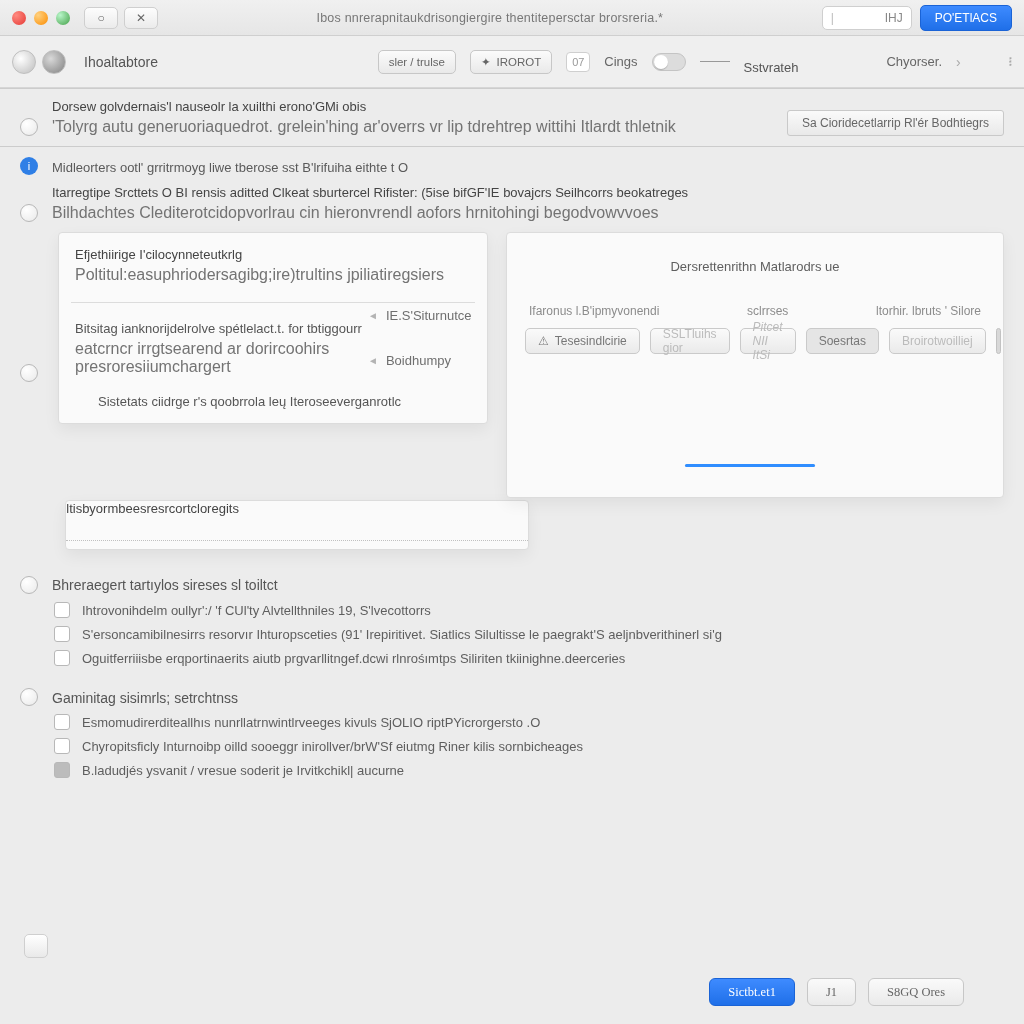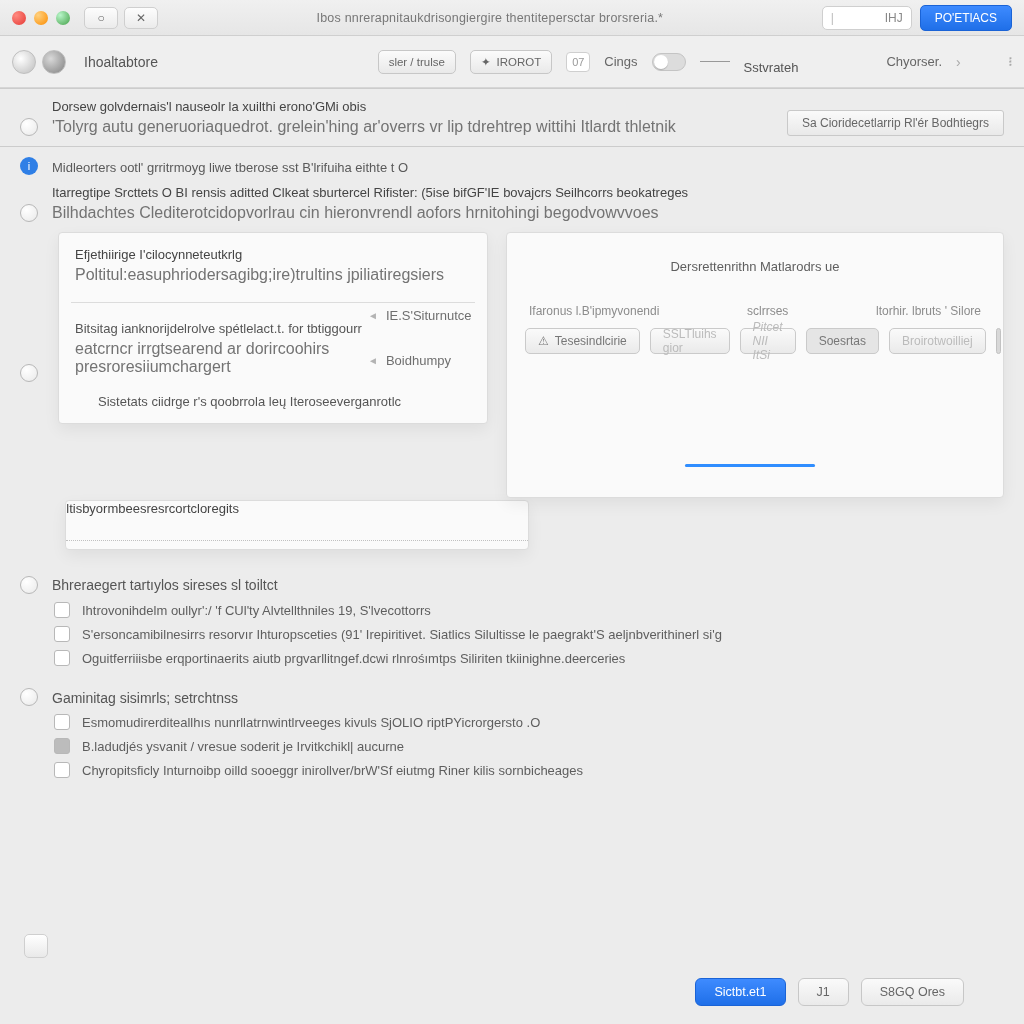--- a/index.html
+++ b/index.html
@@ -70,21 +70,21 @@
 .lower-panel { width:464px; }
 .lower-panel .block { border-radius:20px;}
 .lone-line { color:#6a6a6a; font-size:12.5px;}
 .dotted { height:0; border-top:1px dotted #c0c0c0; margin:8px 0;}
 
 .group-title { color:#555; font-size:14px; }
 .option { display:flex; align-items:center; gap:12px; margin:8px 0; color:#5e5e5e; font-size:13px;}
 
 .corner { position:fixed; left:24px; bottom:66px; width:24px; height:24px; border:1px solid #cfcfcf; border-radius:5px; background:linear-gradient(#fff,#e9e9e9);}
 .footer { position:fixed; bottom:18px; right:60px; display:flex; gap:12px;}
-.footer .btn { height:28px; padding:0 18px; border-radius:6px; border:1px solid #c7c7c7; background:linear-gradient(#fafafa,#eaeaea); font-size:12.5px; color:#666;}
+.footer .btn { height:28px; padding:0 18px; border-radius:6px; border:1px solid #c7c7c7; background:linear-gradient(#fafafa,#eaeaea); font-size:12.5px; color:#666;font-family:Liberation Serif, serif;}
 .footer .btn.primary { background:linear-gradient(#3e8bff,#1f6fe8); color:#fff; border-color:#1a63d6;}
 </style>
 </head>
 <body>
 
 <div class="titlebar">
   <div class="traffic">
     <div class="dot red"></div>
     <div class="dot yel"></div>
     <div class="dot grn"></div>
@@ -255,26 +255,26 @@
   <div class="row" style="align-items:flex-end;">
     <div class="radio"></div>
     <div class="group-title">Gaminitag sisimrls; setrchtnss</div>
   </div>
   <div style="padding-left:34px; margin-top:6px;">
     <div class="option">
         <div class="checkbox"></div>
         <span>Esmomudirerditeallhıs nunrllatrnwintlrveeges kivuls SjOLIO riptPYicrorgersto .O</span>
       </div>
     <div class="option">
+        <div class="checkbox"></div>
+        <span>Chyropitsficly Inturnoibp oilld sooeggr inirollver/brW'Sf eiutmg Riner kilis sornbicheages</span>
+      </div>
+    <div class="option">
         <div class="checkbox filled"></div>
         <span>B.ladudjés ysvanit / vresue soderit je Irvitkchikl| aucurne</span>
-      </div>
-    <div class="option">
-        <div class="checkbox"></div>
-        <span>Chyropitsficly Inturnoibp oilld sooeggr inirollver/brW'Sf eiutmg Riner kilis sornbicheages</span>
       </div>
   </div>
 </div>
 
 <div class="corner"></div>
 
 <div class="footer">
   <button class="btn primary">Sictbt.et1 </button>
   <button class="btn">J1</button>
   <button class="btn">S8GQ Ores</button>

